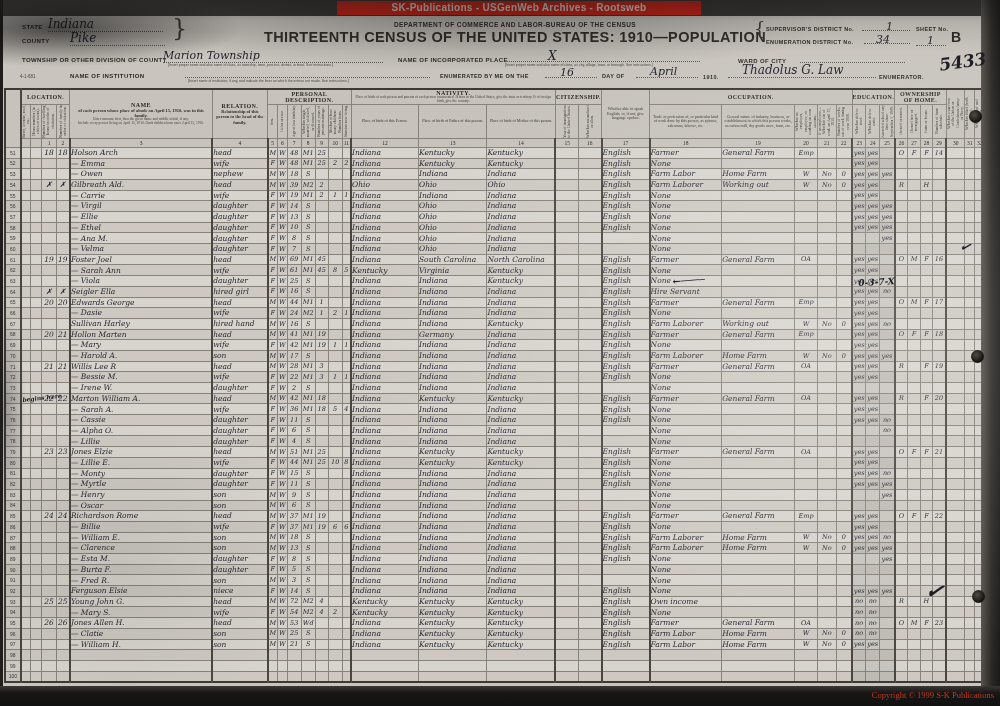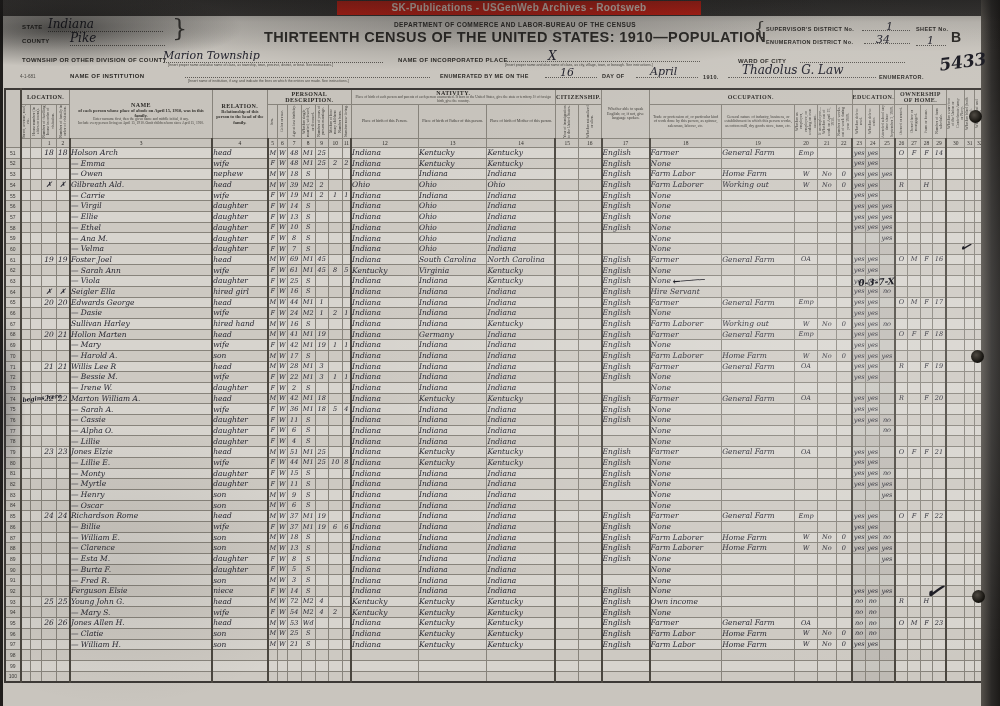--- a/index.html
+++ b/index.html
@@ -2238,19 +2238,22 @@
     </table>
 
   <div class="punch" style="left:969px;top:110px;"></div>
   <div class="punch" style="left:971px;top:350px;"></div>
   <div class="punch" style="left:972px;top:590px;"></div>
 
   <div id="vignette"></div>
   <div id="leftedge"></div>
   <div id="rightedge"></div>
 
+  <div id="bottombar">
+    <span id="copyright">Copyright © 1999 S-K Publications</span>
+  </div>
 <div class="annot" style="left: 938px; top: 55px; font-size: 17px; transform: rotate(-8deg); transform-origin: left top;">5433</div>
     <div class="annot" style="left: 858px; top: 278px; font-size: 9px; transform: rotate(-3deg); transform-origin: left top;">0-3-7-X</div>
     <div class="annot" style="left: 672px; top: 276px; font-size: 10px; transform: rotate(-4deg); transform-origin: left top;">←────</div>
     <div class="annot" style="left: 928px; top: 576px; font-size: 22px; transform: rotate(10deg); transform-origin: left top;">✓</div>
     <div class="annot" style="left: 962px; top: 238px; font-size: 13px; transform: rotate(15deg); transform-origin: left top;">✓</div>
     <div class="annot" style="left: 22px; top: 396px; font-size: 6px; transform: rotate(-6deg); transform-origin: left top;">begins here</div>
   </div>
 
 </body></html>

